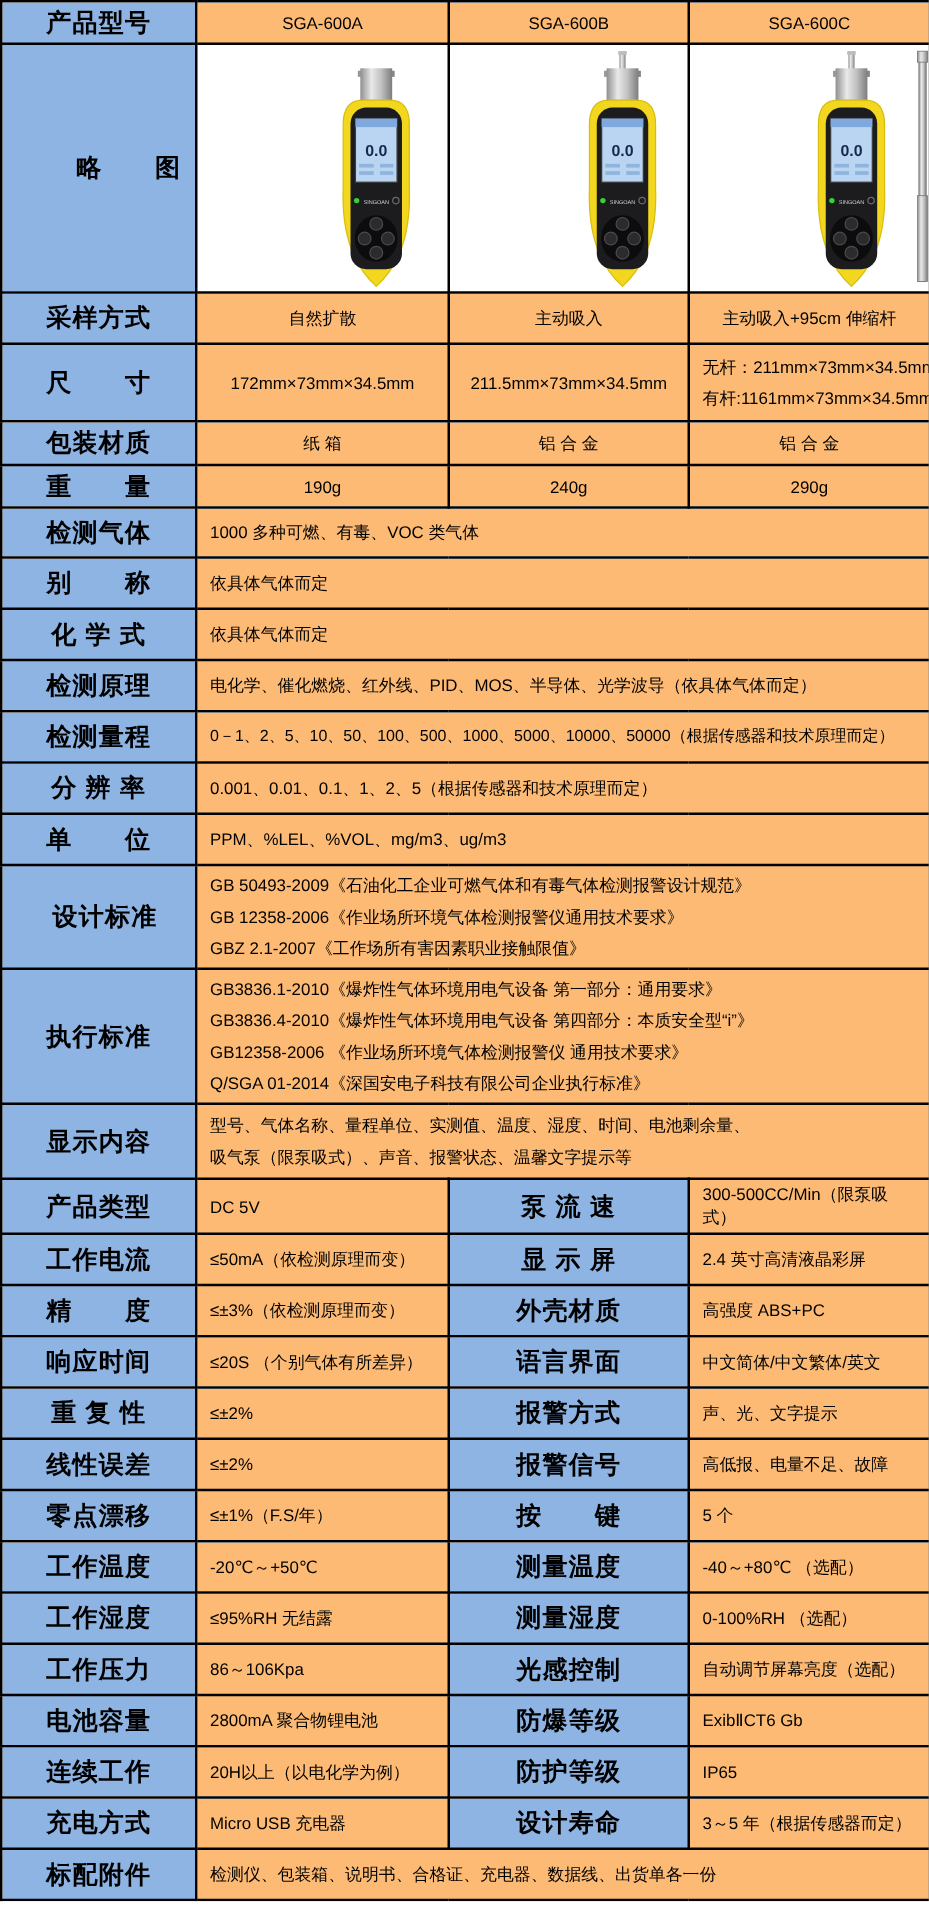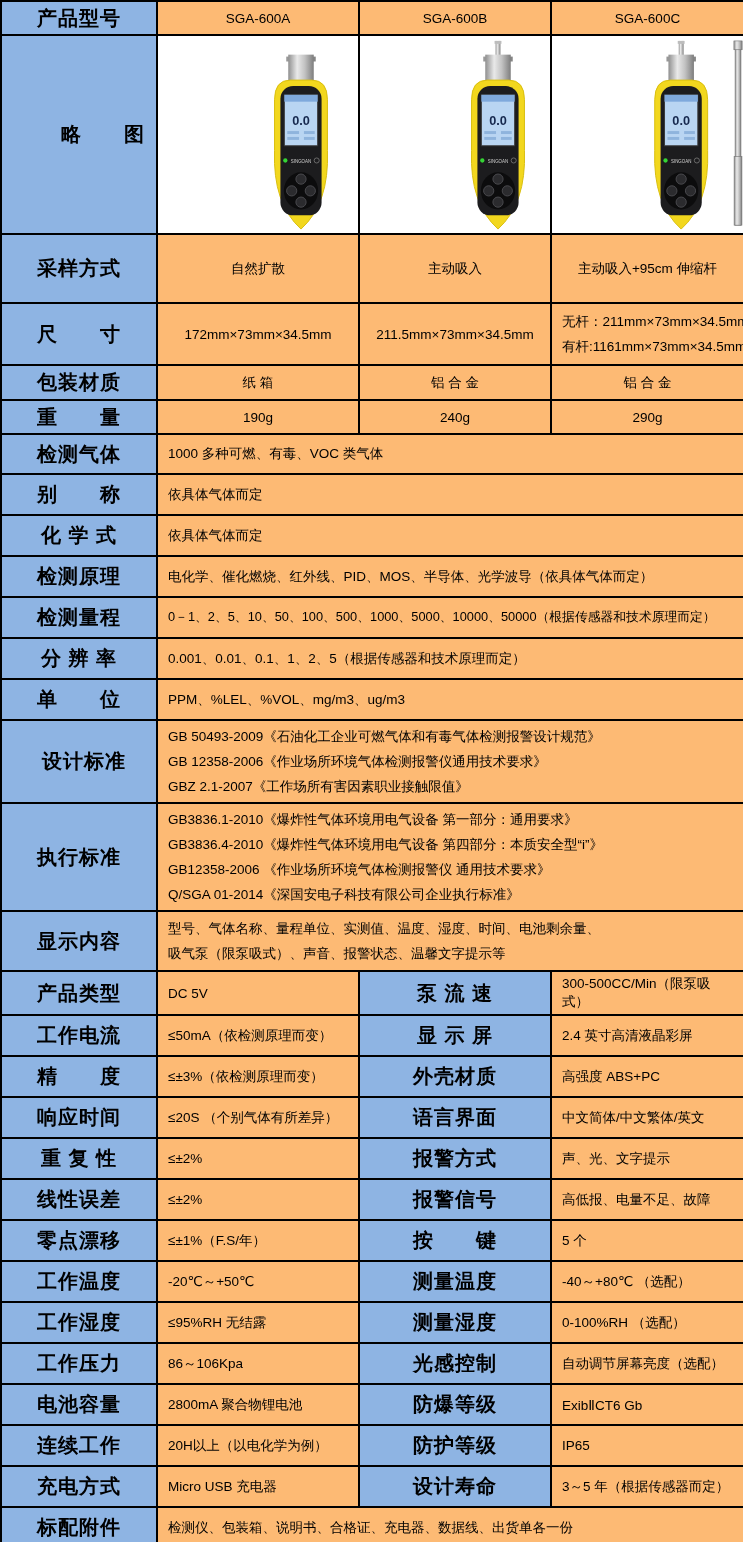--- a/index.html
+++ b/index.html
@@ -3,21 +3,21 @@
 <meta charset="utf-8">
 <style>
   html,body { margin:0; padding:0; background:#fff; }
   body { width:743px; font-family:"Liberation Sans","DejaVu Sans",sans-serif; color:#000; }
   table { border-collapse:collapse; table-layout:fixed; width:743px; }
   td { border:2px solid #000; overflow:hidden; vertical-align:middle; padding:0; }
   .lbl { background:#8EB4E3; font-weight:bold; text-align:center; font-size:20px; letter-spacing:1px; }
   .val { background:#fdba74; font-size:13.5px; }
   .center { text-align:center; }
   .left { text-align:left; padding:3px 10px; }
-  .pad-c { padding:17px 4px;margin-top:40px; }
+  .pad-c { padding:3px 4px;margin-top:40px; }
   .white { background:#FFFFFF; }
   .line { line-height:25px; white-space:nowrap; }
   .h36 td{height:32px;} .h200 td{height:197px;padding-left:48px;} .h37 td{height:33px;}
   .h58 td{height:54px;} .h74 td{height:70px;padding-left:10px;} .h101 td{height:97px;}
   .h56 td{height:52px;} 
   .imgcell { text-align:center; vertical-align:middle; }
   svg { display:block; margin:0 auto; }
 </style>
 </head>
 <body>

